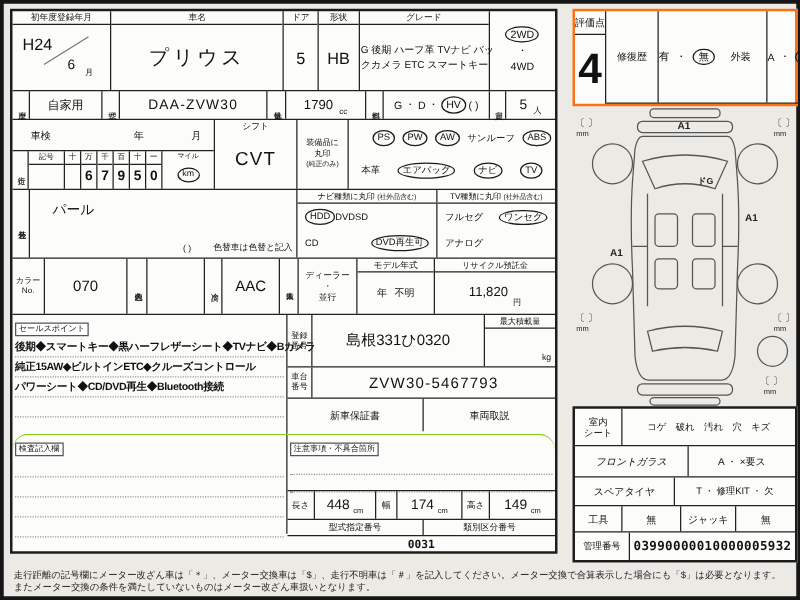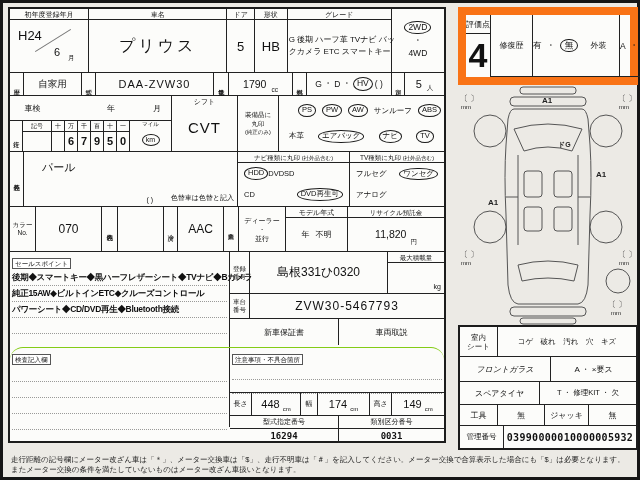--- a/index.html
+++ b/index.html
@@ -319,30 +319,29 @@
         <div class="cell val" style="flex:1;font-size:11px;">
           <span>149</span>
           <span style="font-size:6px;margin-left:3px;align-self:flex-end;padding-bottom:3px;">cm</span>
         </div>
       </div>
       <div class="row bb" style="height:13px;font-size:7px;">
         <div class="cell val" style="width:109px;">型式指定番号</div>
         <div class="cell val" style="flex:1;">類別区分番号</div>
       </div>
       <div class="row" style="height:14px;font-size:9px;font-weight:bold;">
-        <div class="cell val mono" style="width:109px;">16294</div>
         <div class="cell val mono" style="flex:1;">0031</div>
       </div>
     </div>
   </div>
 </div>
 
 <div class="rpanel">
 
-  <div style="border:8px solid #f97316;background:#fcfcfa;height:78px;display:flex;box-sizing:border-box;">
+  <div style="border:2px solid #f97316;background:#fcfcfa;height:78px;display:flex;box-sizing:border-box;">
     <div style="width:52px;border-right:1px solid #222;display:flex;flex-direction:column;">
       <div class="hdr" style="font-size:8px;height:19px;line-height:17px;">評価点</div>
       <div class="val" style="flex:1;font-size:34px;font-weight:bold;">4</div>
     </div>
     <div style="flex:1;display:flex;">
       <div class="row bb" style="flex:1;">
         <div class="cell val" style="width:42px;font-size:8px;">修復歴</div>
         <div class="cell val" style="flex:1;font-size:8.5px;gap:5px;">
           <span>有</span>
           <span>・</span>

